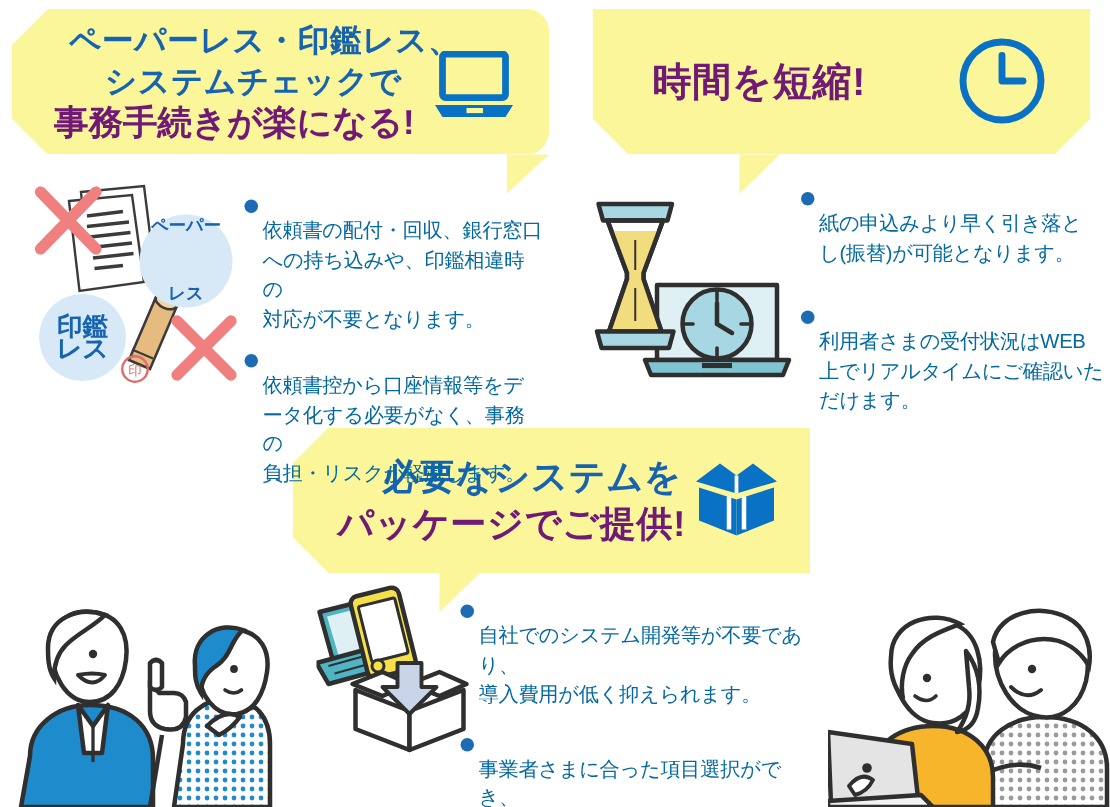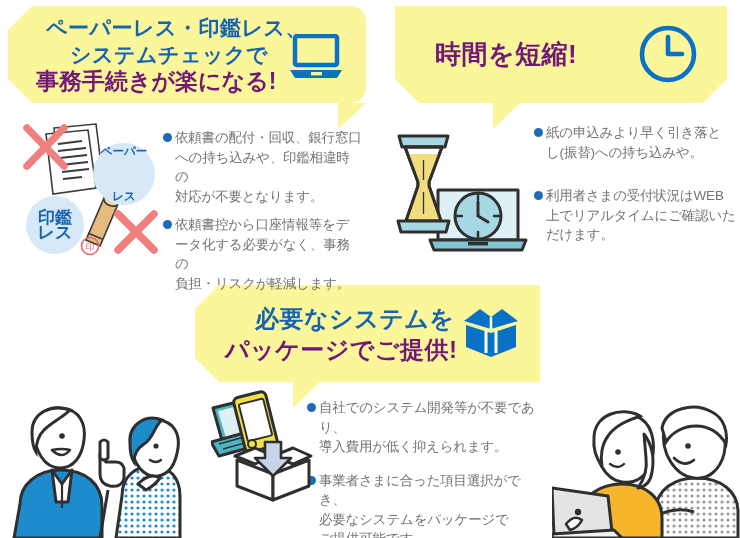--- a/index.html
+++ b/index.html
@@ -101,25 +101,26 @@
   }
   .bullet-dot {
     flex: 0 0 auto;
     width: 9px; height: 9px;
     border-radius: 50%;
     background: #1b6bb5;
     margin-top: 5px;
     margin-right: 3px;
   }
   .bullet-text {
-    color: #737373;
+    color: #0369a1;
     font-size: 13.5px;
     line-height: 19.5px;
     white-space: pre-line;
     letter-spacing: -0.2px;
+    margin-top: 16px;
   }
 
   #bullets-1 { left: 163px; top: 128px; width: 200px; }
   #bullets-2 { left: 534px; top: 123px; width: 205px; }
   #bullets-3 { left: 307px; top: 398px; width: 240px; }
   #bullets-2 .bullet-item { margin-bottom: 24px; }
   #bullets-3 .bullet-item { margin-bottom: 14px; }
 
   
   .illus { position: absolute; }
@@ -214,21 +215,21 @@
       <span class="bullet-text">依頼書控から口座情報等をデ
 ータ化する必要がなく、事務の
 負担・リスクが軽減します。</span>
     </div>
   </div>
 
   <div class="bullets" id="bullets-2">
     <div class="bullet-item">
       <span class="bullet-dot"></span>
       <span class="bullet-text">紙の申込みより早く引き落と
-し(振替)への持ち込みや。</span>
+し(振替)が可能となります。</span>
     </div>
     <div class="bullet-item">
       <span class="bullet-dot"></span>
       <span class="bullet-text">利用者さまの受付状況はWEB
 上でリアルタイムにご確認いた
 だけます。</span>
     </div>
   </div>
 
   <div class="bullets" id="bullets-3">

